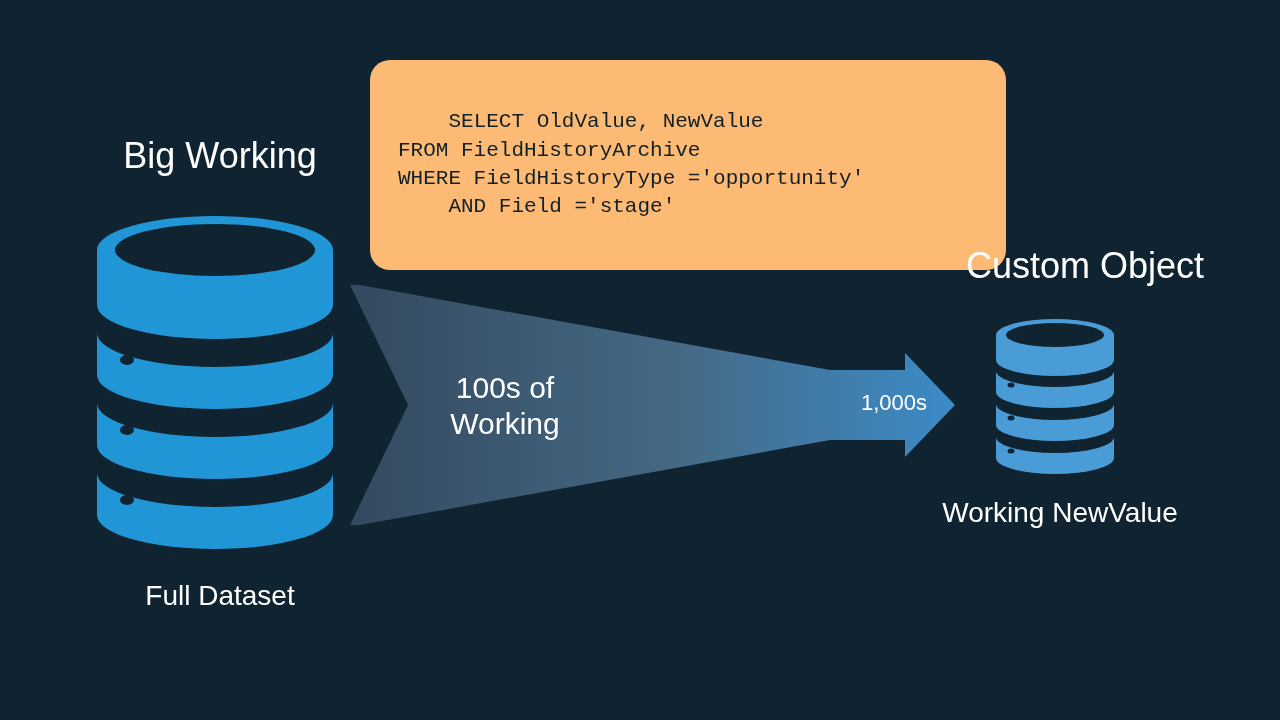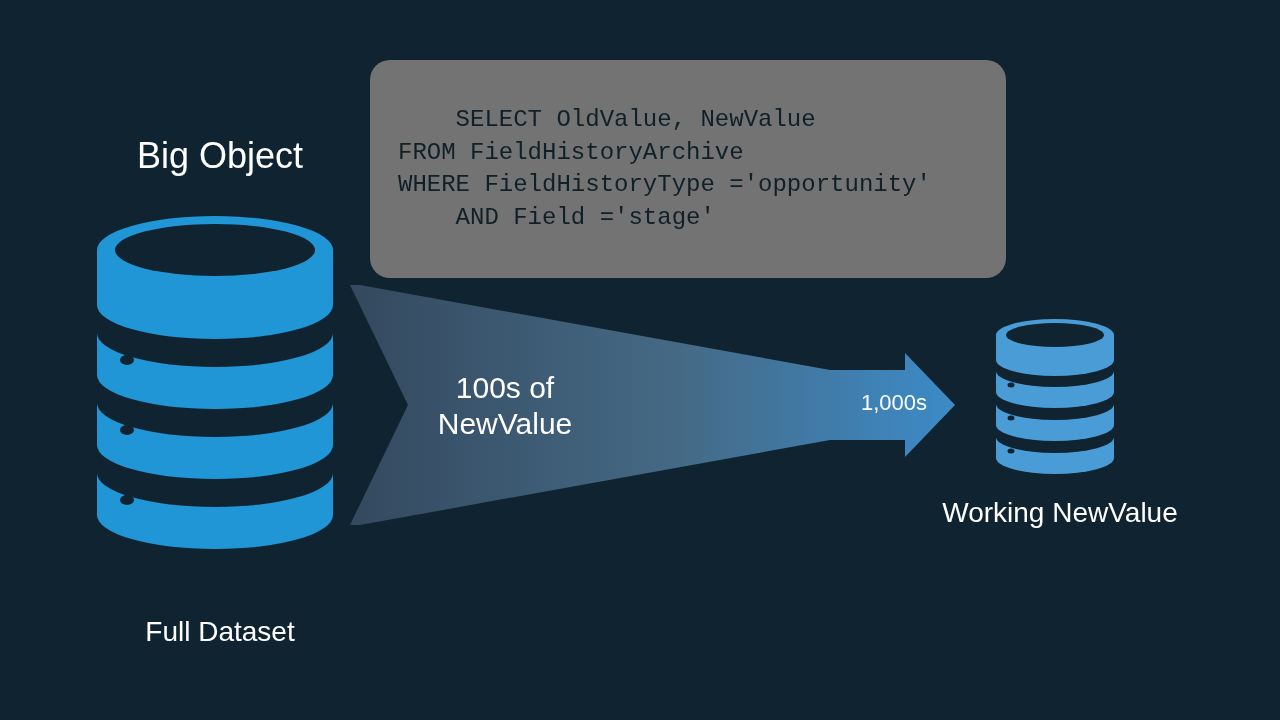--- a/index.html
+++ b/index.html
@@ -26,26 +26,26 @@
     text-align: center;
   }
   .caption {
     font-size: 28px;
     font-weight: 400;
     text-align: center;
   }
 
   
   .codebox {
-    background: #737373;
+    background: #fdba74;
     color: #102028;
     border-radius: 20px;
-    padding: 12px 28px;
+    padding: 20px 28px;
     font-family: Consolas, "Courier New", monospace;
-    font-size: 24px;
+    font-size: 21px;
     line-height: 1.35;
     white-space: pre;
   }
 
   
   .funnel-label-big {
     font-size: 30px;
     text-align: center;
     line-height: 1.2;
   }
@@ -59,37 +59,38 @@
 
 <div class="stage">
 
   <div class="abs codebox" style="left:370px; top:60px; width:580px;">
     <span>SELECT OldValue, NewValue
 FROM FieldHistoryArchive
 WHERE FieldHistoryType ='opportunity'
     AND Field ='stage'</span>
   </div>
 
-  <div class="abs title-big" style="left:80px; top:135px; width:280px;">Big Object</div>
+  <div class="abs title-big" style="left:80px; top:135px; width:280px;">Big Working</div>
 
+  <div class="abs title-big" style="left:940px; top:245px; width:290px;">Custom Object</div>
 
   <svg class="abs" style="left:350px; top:285px;" width="610" height="240">
     <defs>
       <linearGradient id="funnelGrad" x1="0%" y1="0%" x2="100%" y2="0%">
         <stop offset="0%" stop-color="#34495e"></stop>
         <stop offset="55%" stop-color="#456a86"></stop>
         <stop offset="100%" stop-color="#3c8bc8"></stop>
       </linearGradient>
     </defs>
 
     <polygon fill="url(#funnelGrad)" points="0,0  10,0  480,85  555,85  555,68  605,120  555,172  555,155  480,155  10,240  0,240  58,120"></polygon>
   </svg>
 
   <div class="abs funnel-label-big" style="left:425px; top:370px; width:160px; white-space:pre-line;">100s of
-NewValue</div>
+Working</div>
 
   <div class="abs funnel-label-small" style="left:854px; top:390px; width:80px;">1,000s</div>
 
   <svg class="abs" style="left:85px; top:195px;" width="260" height="370">
 
     <ellipse cx="130" cy="320" rx="118" ry="34" fill="#0f2430"></ellipse>
     <rect x="12" y="280" width="236" height="40" fill="#2196d6"></rect>
     <ellipse cx="130" cy="280" rx="118" ry="34" fill="#2196d6"></ellipse>
     <ellipse cx="130" cy="320" rx="118" ry="34" fill="#2196d6"></ellipse>
 
@@ -117,21 +118,21 @@
     <ellipse cx="130" cy="110" rx="118" ry="34" fill="#2196d6"></ellipse>
     <ellipse cx="130" cy="55" rx="118" ry="34" fill="#2196d6"></ellipse>
 
     <ellipse cx="130" cy="55" rx="100" ry="26" fill="#0f2430"></ellipse>
 
     <ellipse cx="42" cy="165" rx="7" ry="5" fill="#0f2430"></ellipse>
     <ellipse cx="42" cy="235" rx="7" ry="5" fill="#0f2430"></ellipse>
     <ellipse cx="42" cy="305" rx="7" ry="5" fill="#0f2430"></ellipse>
   </svg>
 
-  <div class="abs caption" style="left:80px; top:580px; width:280px;margin-top:36px;">Full Dataset</div>
+  <div class="abs caption" style="left:80px; top:580px; width:280px;">Full Dataset</div>
 
   <svg class="abs" style="left:990px; top:313px;" width="130" height="170">
 
     <rect x="6" y="125" width="118" height="20" fill="#4a9cd6"></rect>
     <ellipse cx="65" cy="145" rx="59" ry="16" fill="#4a9cd6"></ellipse>
     <ellipse cx="65" cy="125" rx="59" ry="16" fill="#4a9cd6"></ellipse>
 
     <ellipse cx="65" cy="124" rx="59" ry="16" fill="#0f2430"></ellipse>
     <rect x="6" y="115" width="118" height="9" fill="#0f2430"></rect>
     <ellipse cx="65" cy="115" rx="59" ry="16" fill="#0f2430"></ellipse>

